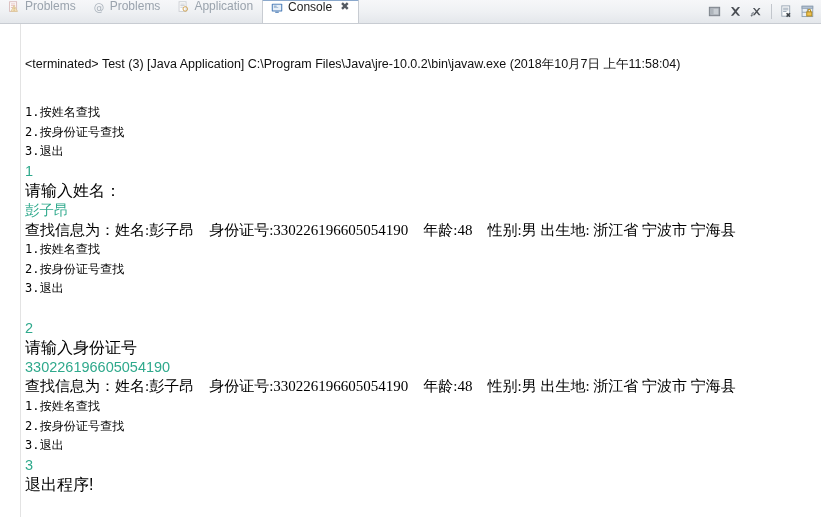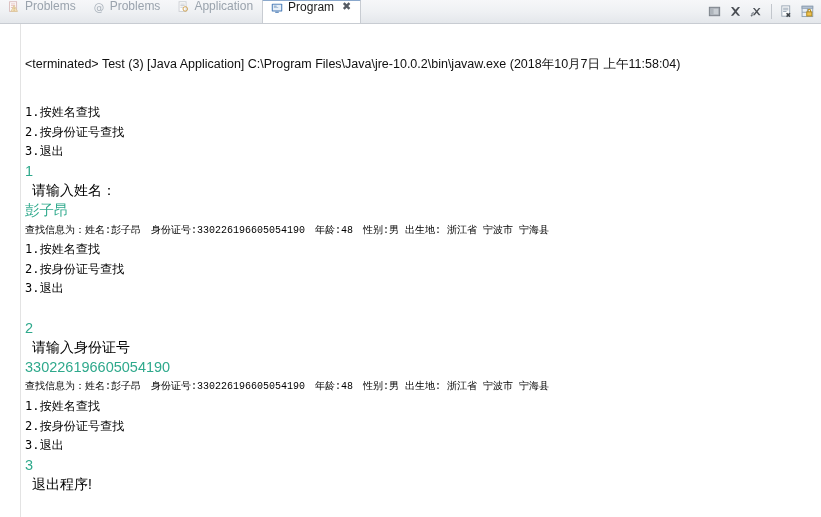--- a/index.html
+++ b/index.html
@@ -113,27 +113,26 @@
     color: #101010;
     height: 18px;
     line-height: 18px;
     padding-top: 1px;
   }
   .line.menu {
     font-size: 12px;
     letter-spacing: 0.1px;
   }
   .line.info {
-    font-family: Liberation Mono, monospace;
-    font-size: 10px;
+    font-family: Liberation Serif, serif;
+    font-size: 15px;
   }
   .line.prompt {
     font-family: Liberation Sans, sans-serif;
-    font-size: 14px;
-    margin-left: 7px;
+    font-size: 16px;
   }
   .line.input {
     font-family: "Liberation Sans", sans-serif;
     font-size: 14.5px;
     color: #2fa98c;
   }
   .line.blank { color: transparent; }
 </style>
 </head>
 <body>
@@ -182,21 +181,21 @@
     <div class="tab active">
       <span class="icon">
         <svg class="ticon" viewBox="0 0 16 16">
           <rect x="2" y="3" width="12" height="9" rx="1" fill="#4e7fb8" stroke="#3a6falt"></rect>
           <rect x="3.2" y="4.2" width="9.6" height="6.6" fill="#e8f0f8"></rect>
           <rect x="6" y="12.2" width="4" height="1.3" fill="#4e7fb8"></rect>
           <rect x="4.4" y="5.4" width="3.2" height="0.9" fill="#5f86b4"></rect>
           <rect x="4.4" y="7" width="5" height="0.9" fill="#9db6d2"></rect>
         </svg>
       </span>
-      <span class="label">Program</span>
+      <span class="label">Console</span>
       <span class="closer">✖</span>
     </div>
 
   </div>
 
   <div class="toolbar">
 
     <div class="tbtn">
       <svg viewBox="0 0 16 16">
         <rect x="2.5" y="3.5" width="11" height="9" fill="#9aa0a8" stroke="#7b8189"></rect>

